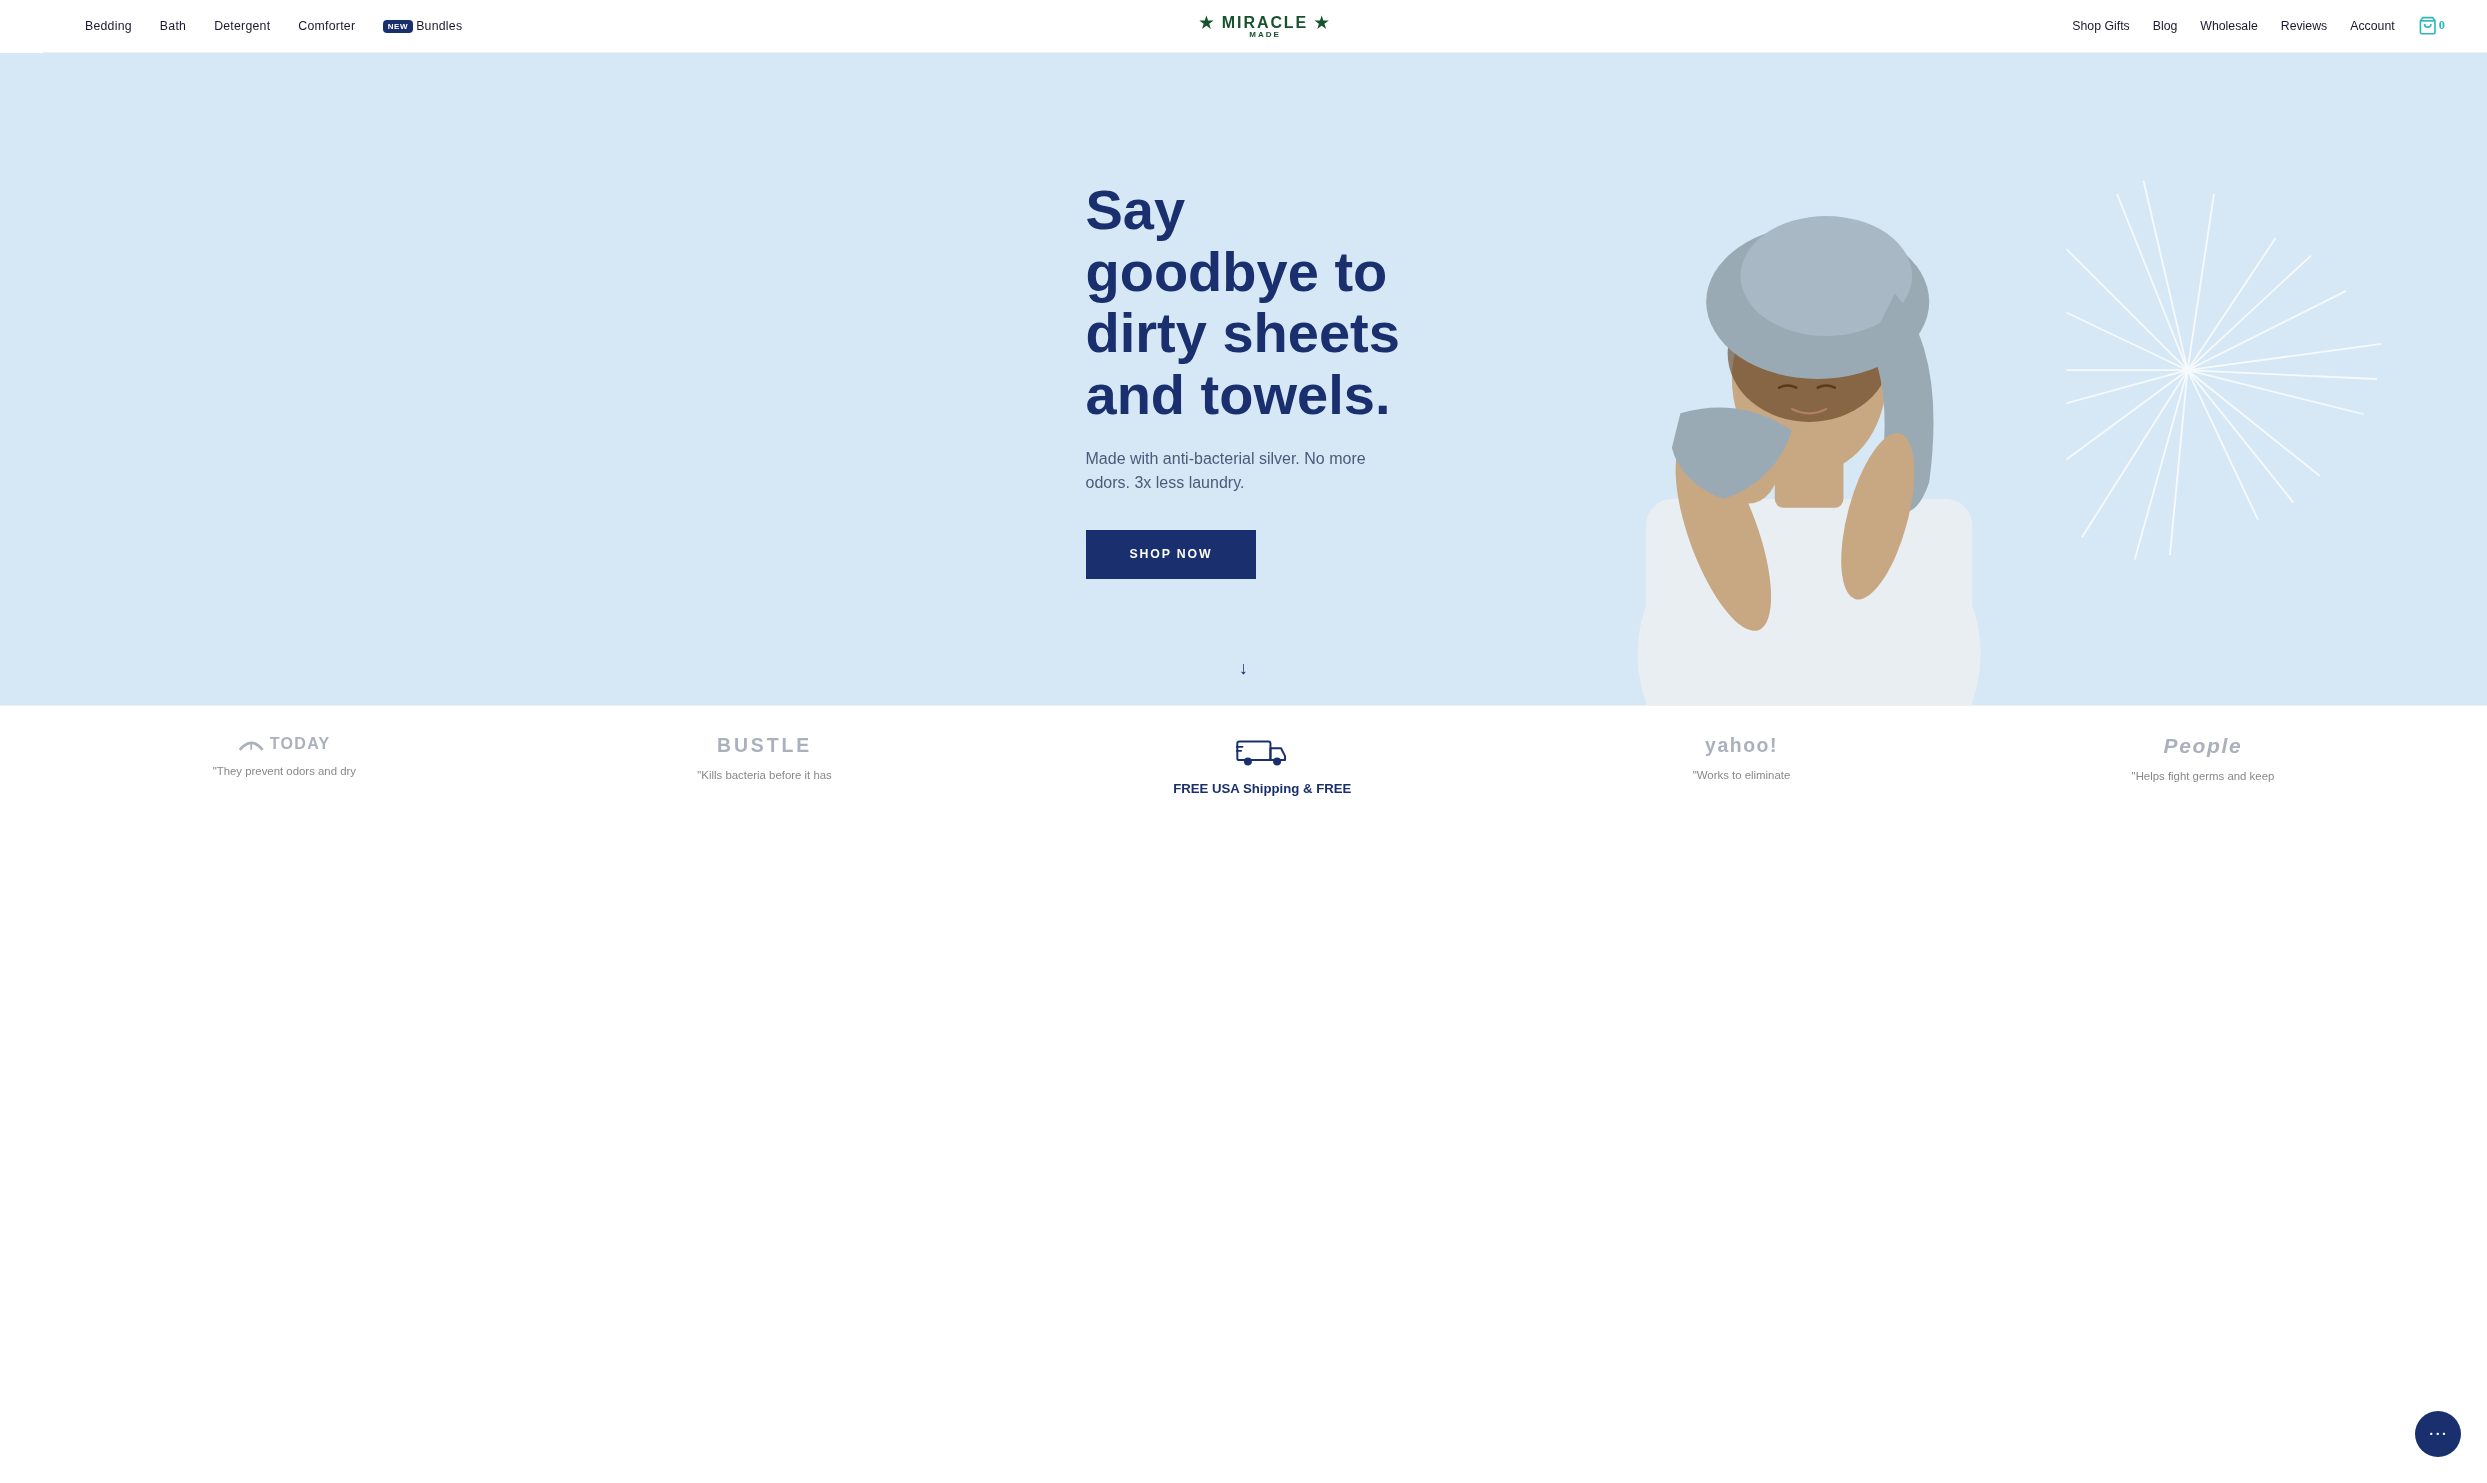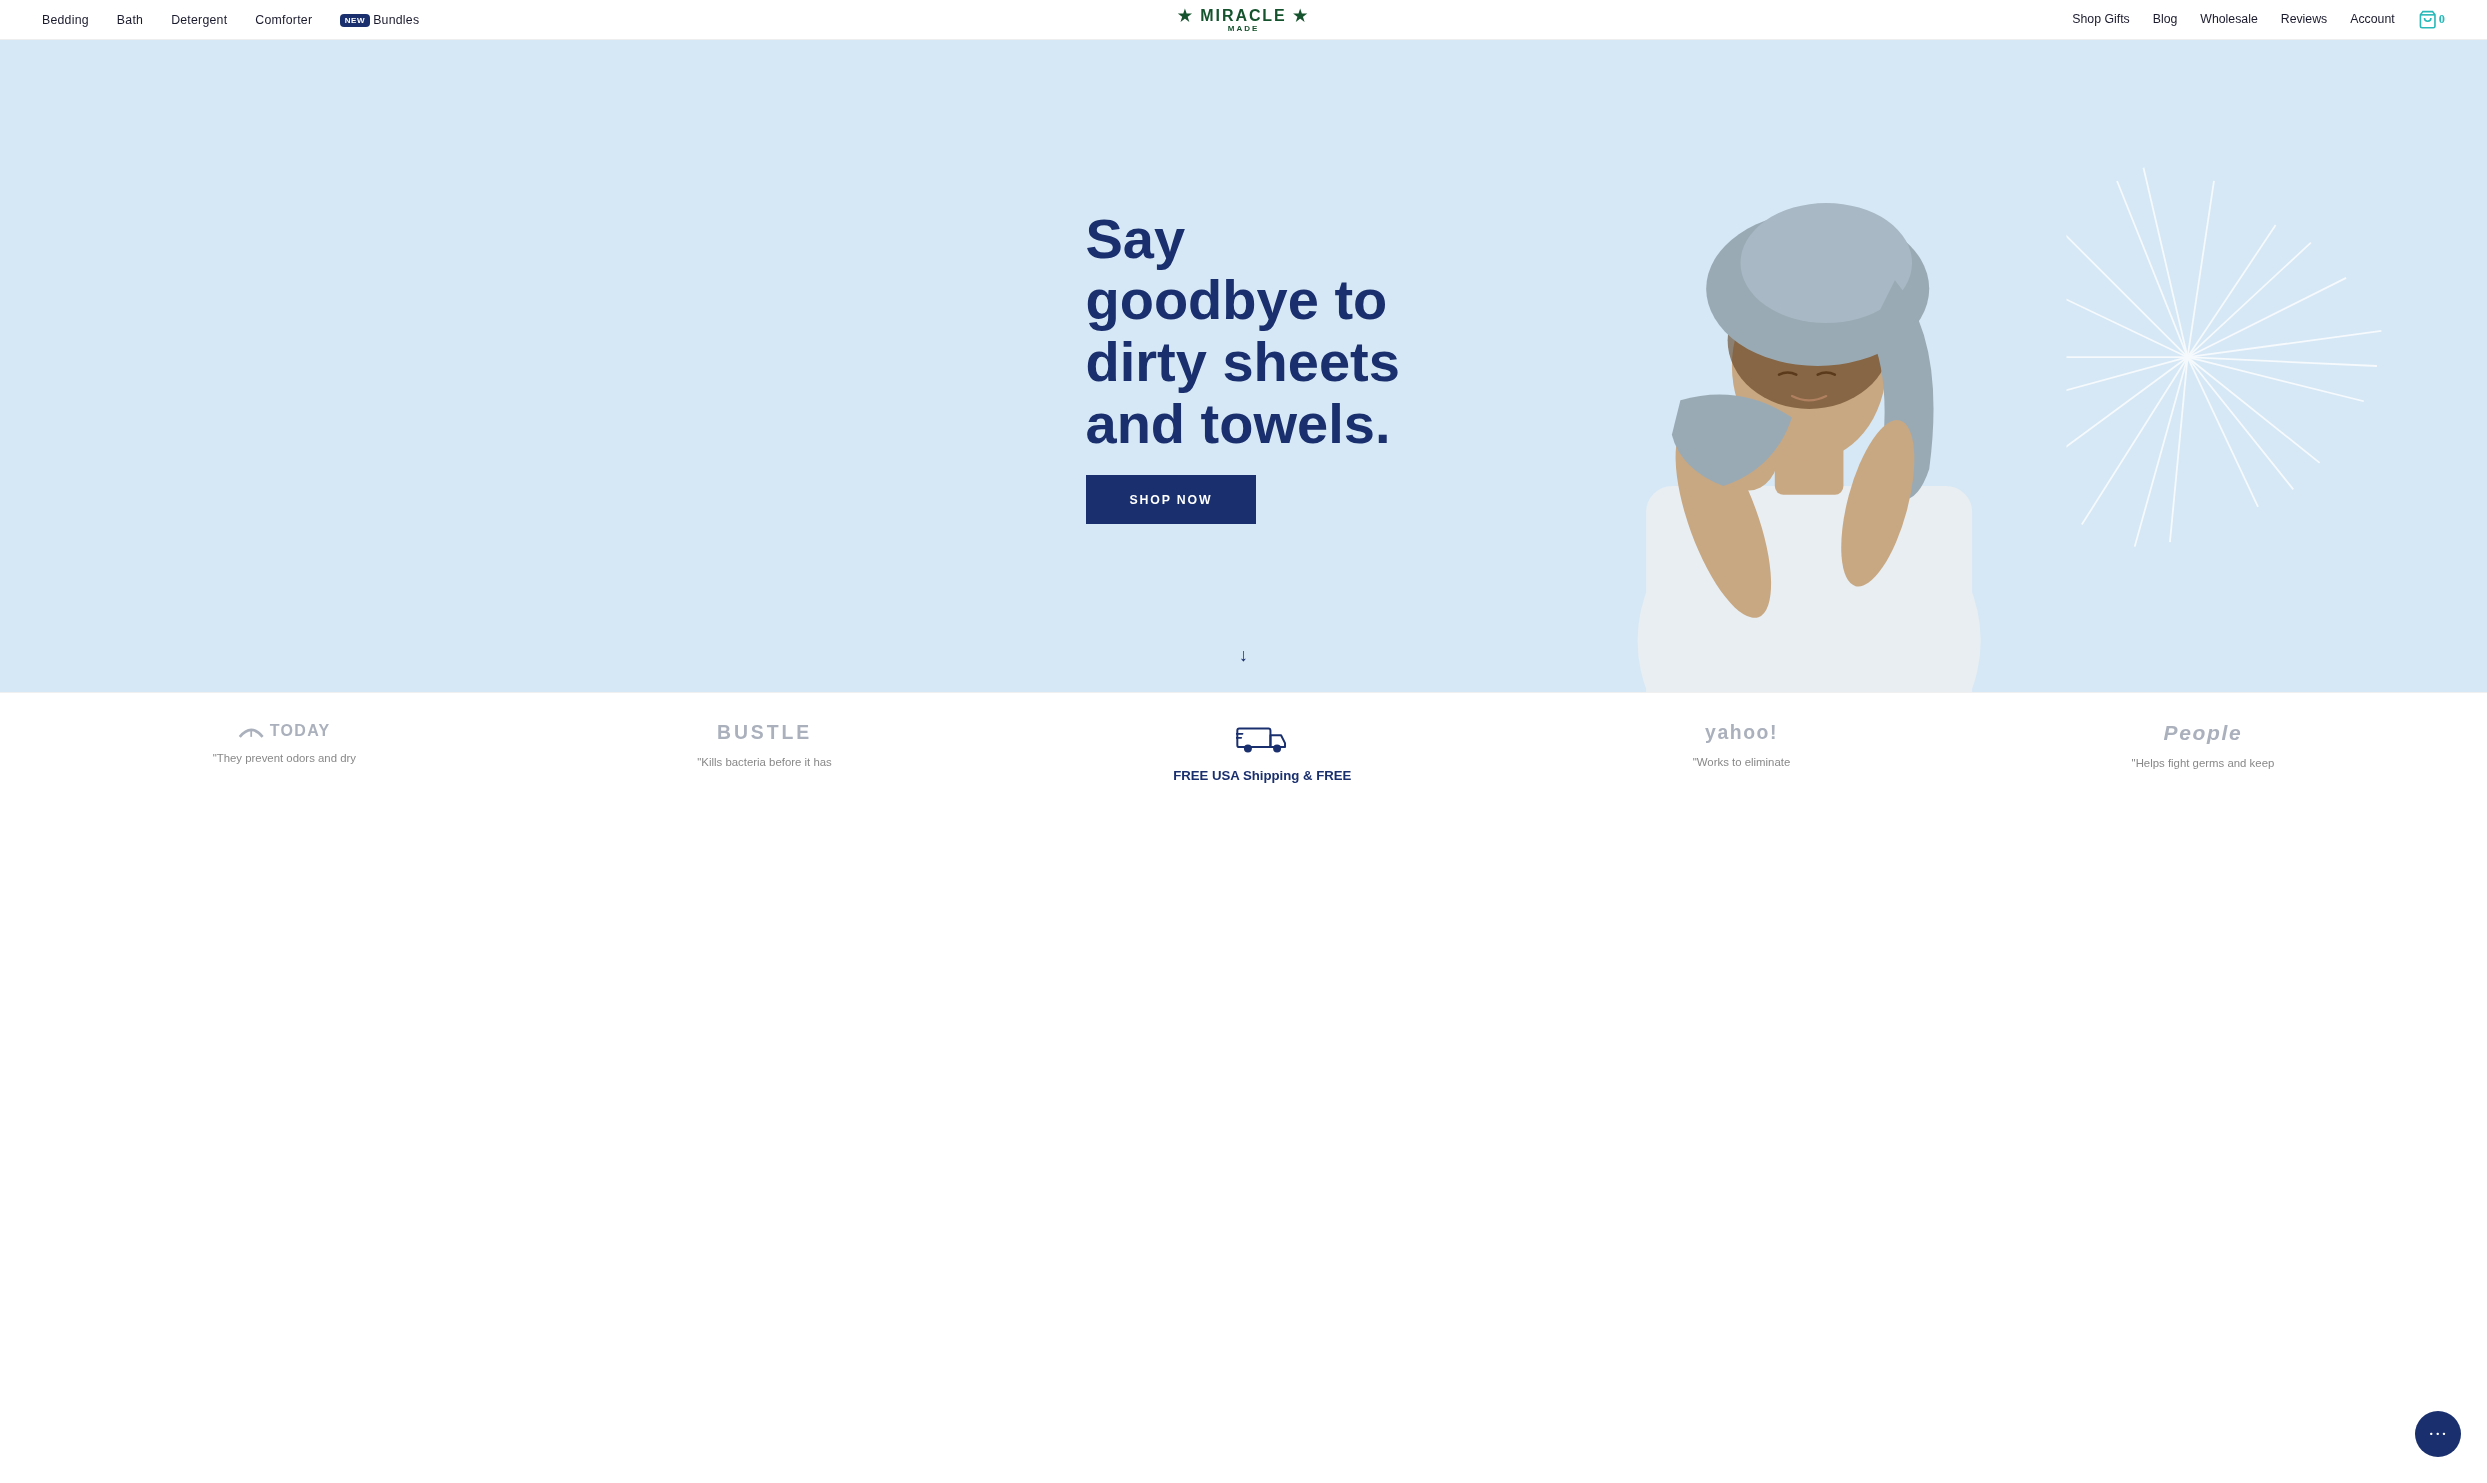--- a/index.html
+++ b/index.html
@@ -4,25 +4,26 @@
   <style>
     * { margin: 0; padding: 0; box-sizing: border-box; }
     body { font-family: 'Georgia', serif; background: #fff; overflow-x: hidden; }
 
     
     nav {
       display: flex;
       align-items: center;
       justify-content: space-between;
       padding: 0 42px;
-      height: 40px;
+      height: 53px;
       background: #fff;
       border-bottom: 0.9px solid #eee;
       position: relative;
       z-index: 10;
+      margin-left: 43px;
     }
     .nav-left { display: flex; align-items: center; gap: 28px; }
     .nav-left a {
       font-family: Arial, sans-serif;
       font-size: 12.3px;
       color: #1a1a2e;
       text-decoration: none;
       font-weight: 500;
       letter-spacing: 0.02em;
     }
@@ -274,20 +275,21 @@
       <line x1="0" y1="0" x2="215" y2="10"></line>
       <line x1="0" y1="0" x2="140" y2="-130"></line>
       <line x1="0" y1="0" x2="120" y2="150"></line>
       <line x1="0" y1="0" x2="-50" y2="-215"></line>
       <line x1="0" y1="0" x2="-60" y2="215"></line>
     </g>
   </svg>
 
   <div class="hero-content">
     <h1 class="hero-title">Say goodbye to dirty sheets and towels.</h1>
+    <p class="hero-subtitle">Made with anti-bacterial silver. No more odors. 3x less laundry.</p>
     <button class="hero-btn">SHOP NOW</button>
   </div>
 
   <div class="person-image">
 
     <svg viewBox="0 0 700 760" xmlns="http://www.w3.org/2000/svg" style="position:absolute;right:0;bottom:0;width:100%;height:100%;">
 
       <rect width="700" height="760" fill="#d6e8f5"></rect>
 
       <ellipse cx="400" cy="700" rx="200" ry="180" fill="#e8eef2"></ellipse>

